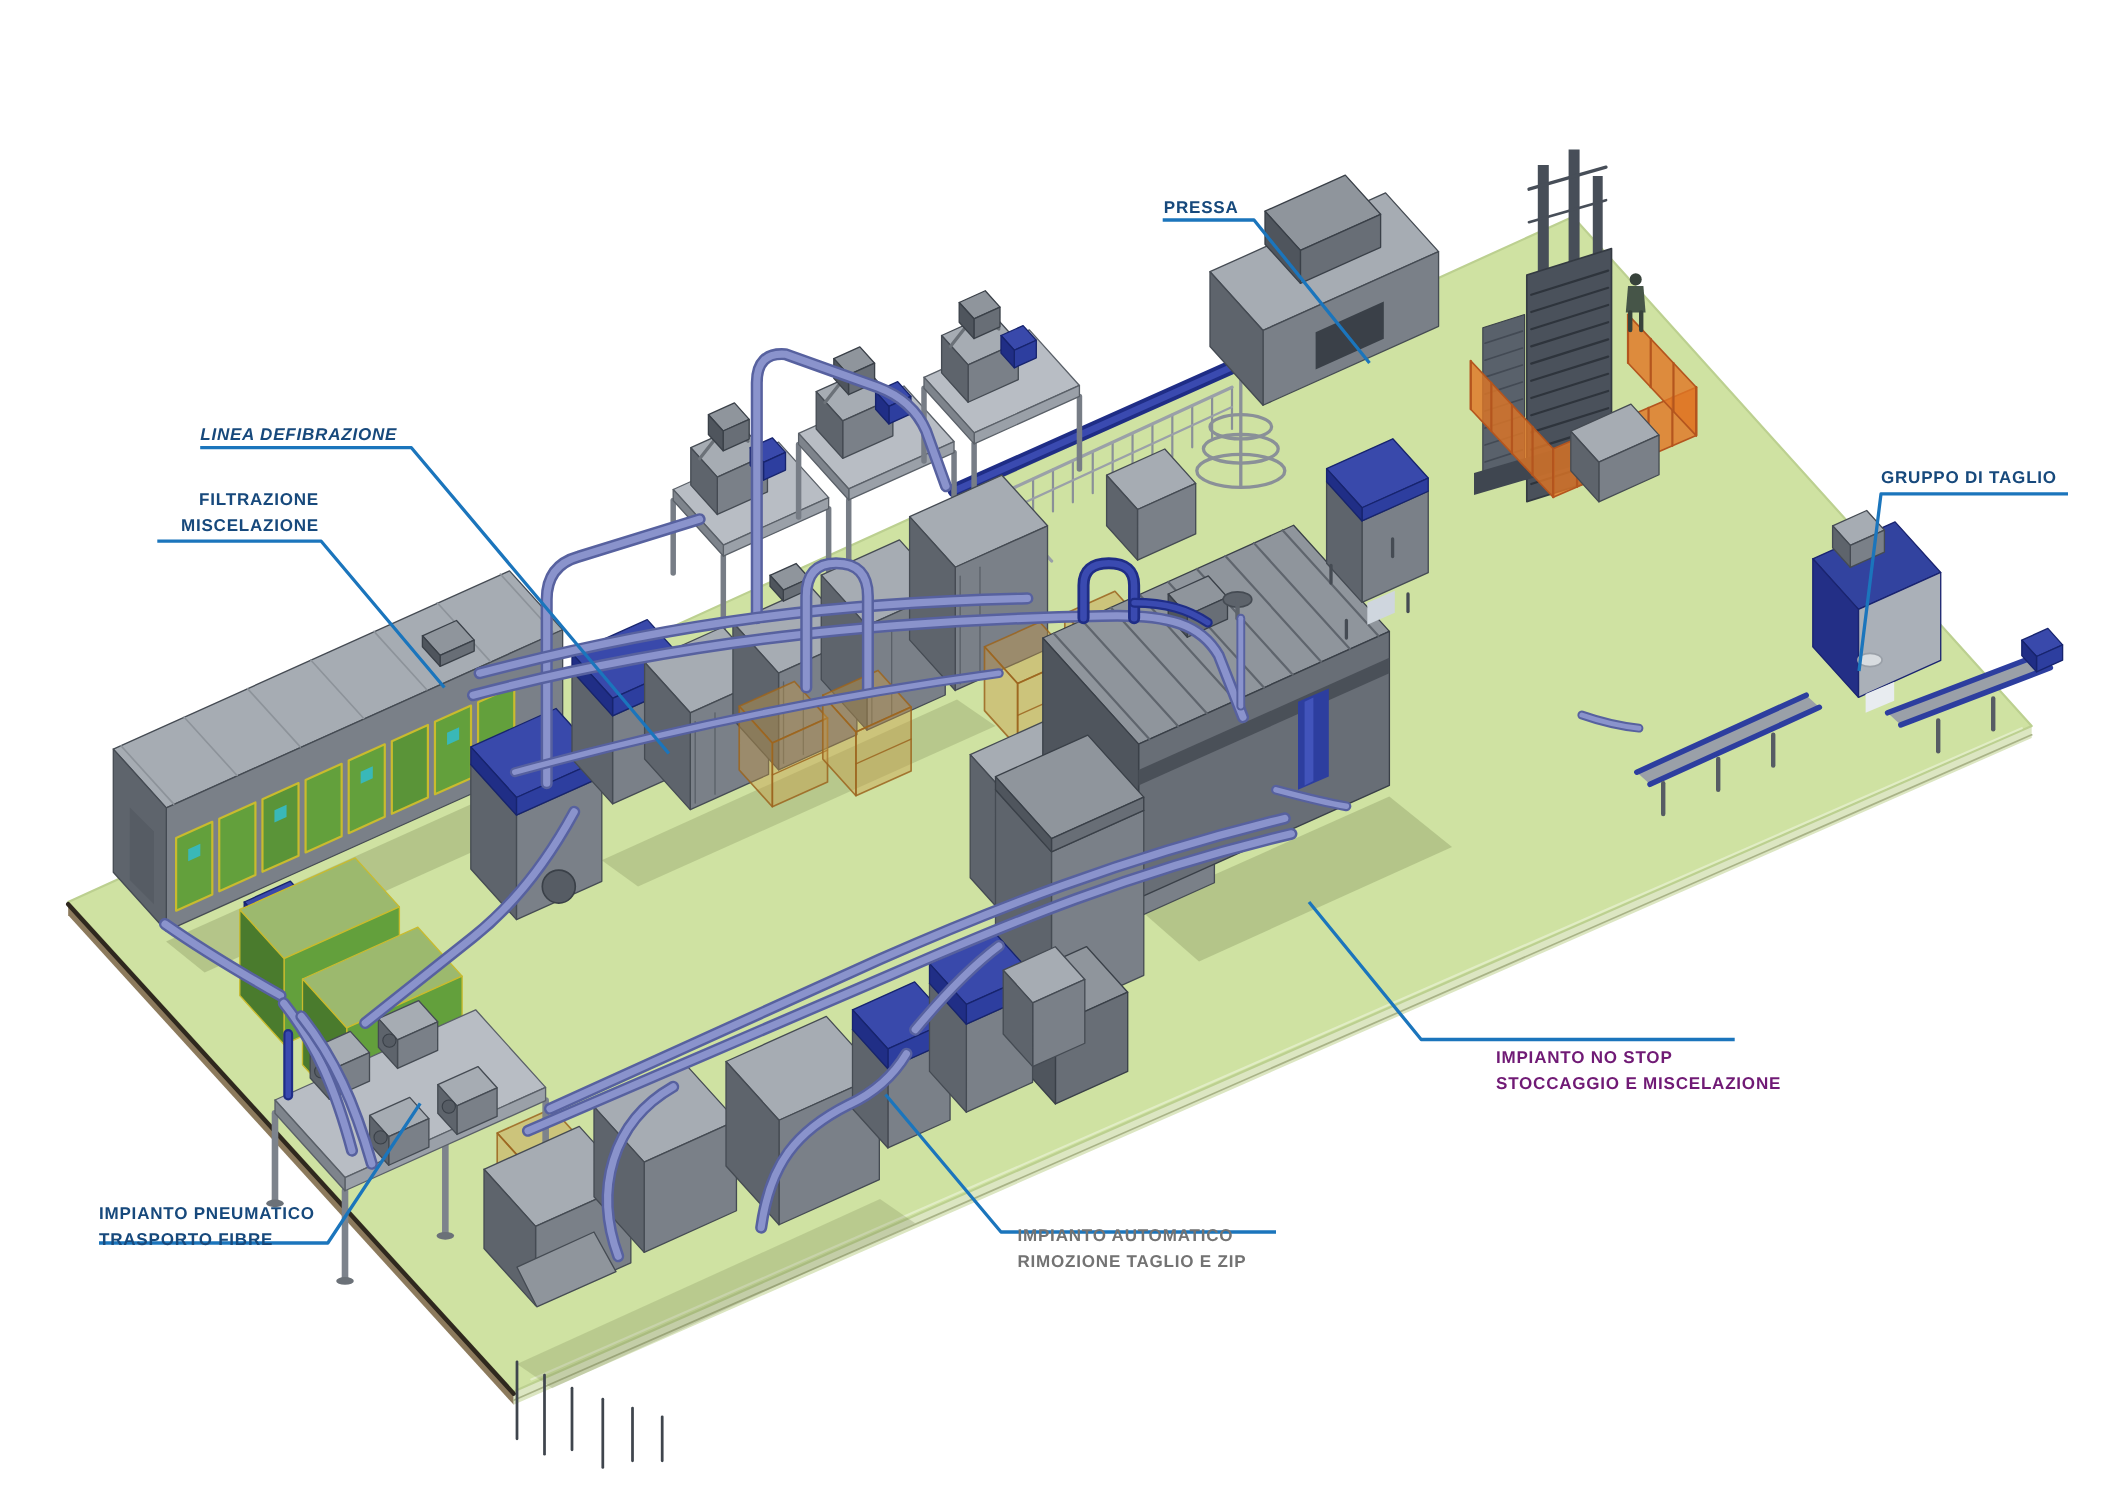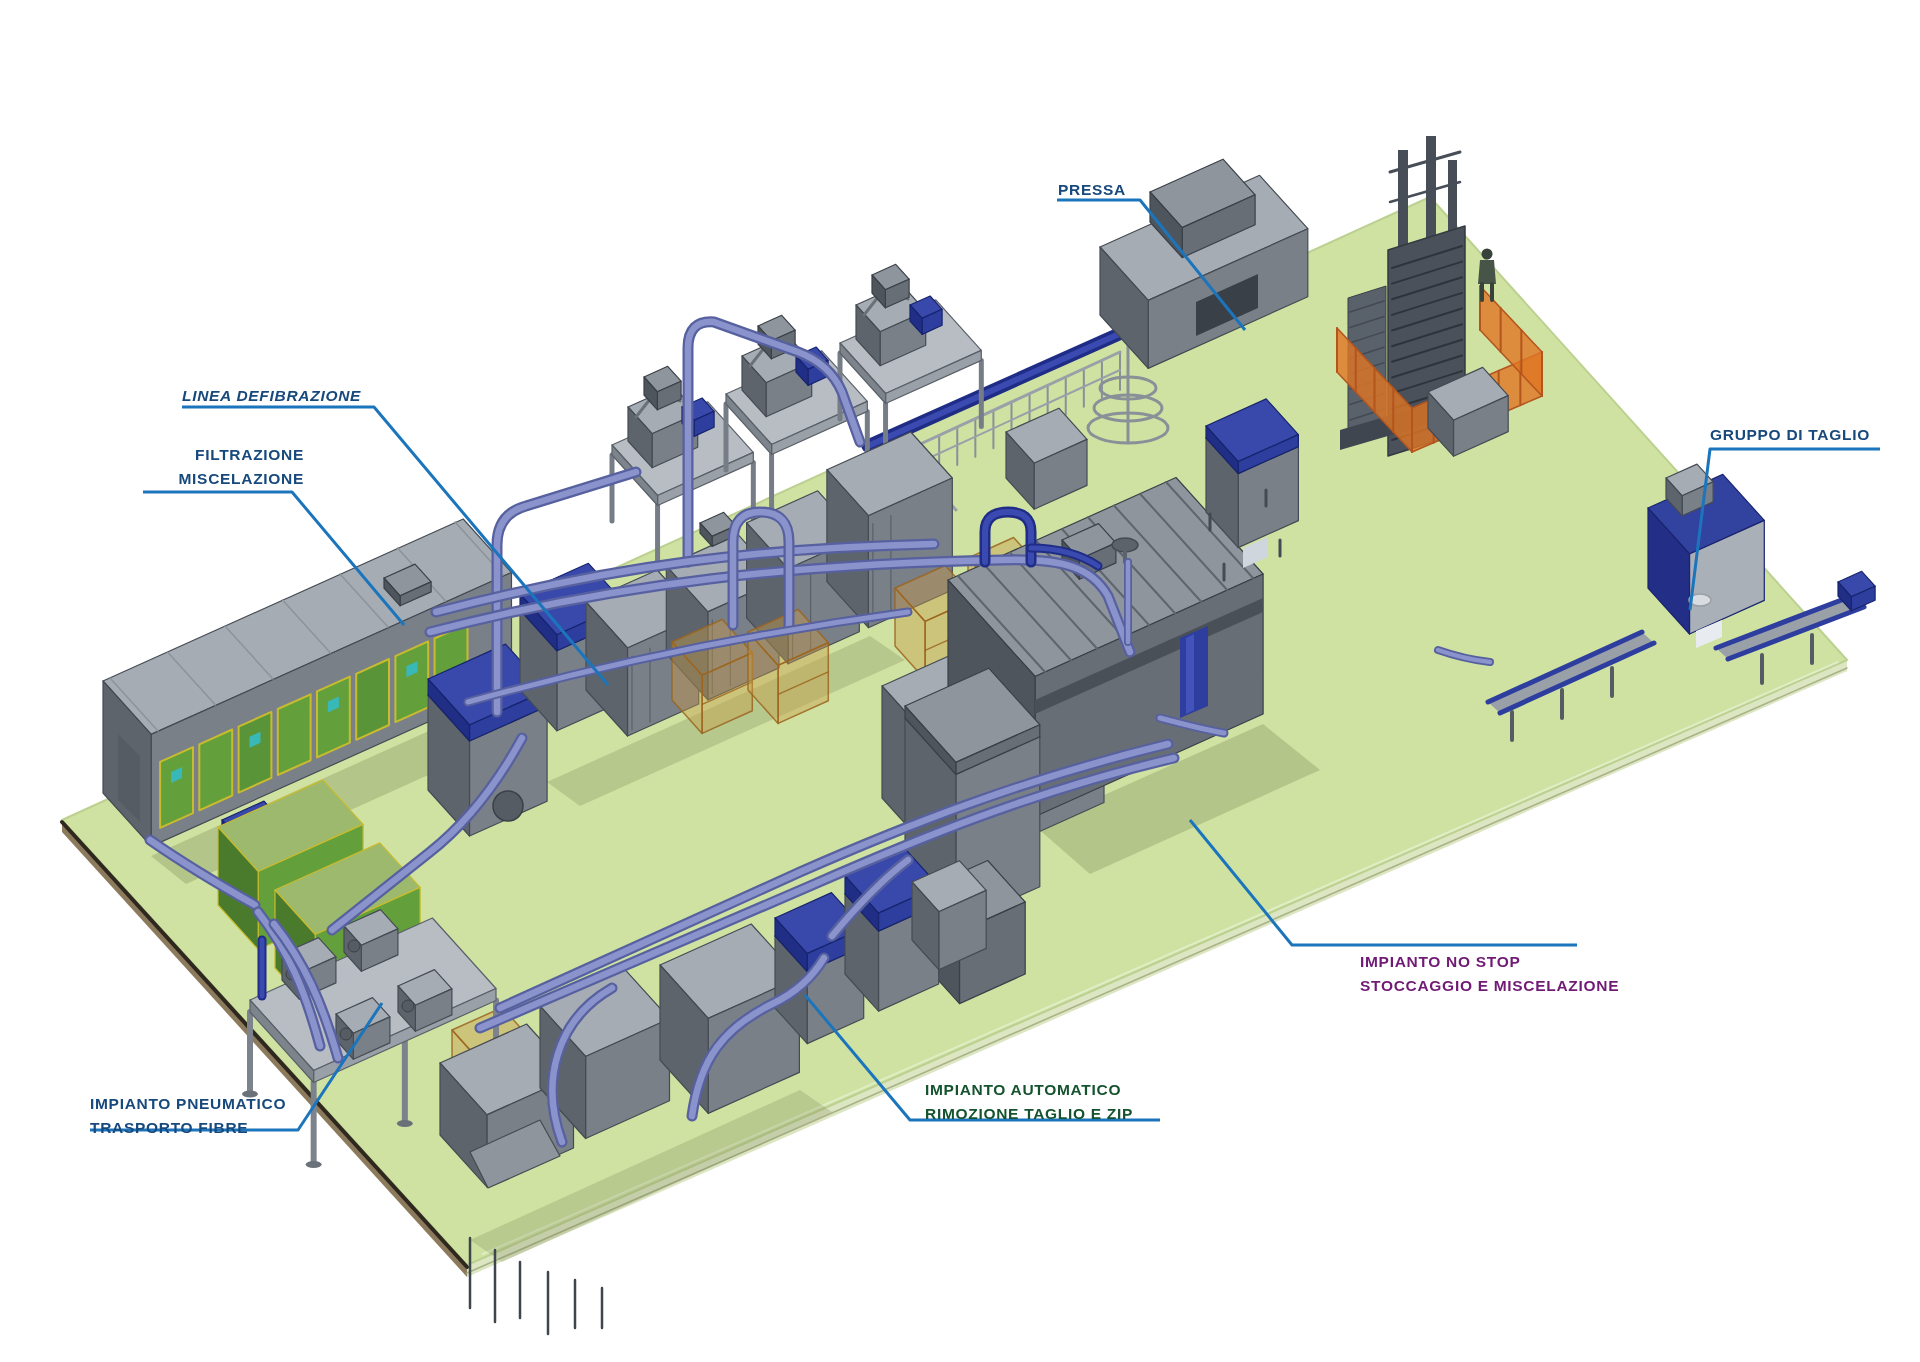--- a/index.html
+++ b/index.html
@@ -468,32 +468,32 @@
         <path d="M90,1130 L298,1130 L382,1003" fill="none" stroke="#1b75bc" stroke-width="3" stroke-linejoin="round"></path>
       </g>
     </svg>
 
   <div class="lbl" style="left: 1058px; top: 178px; color: rgb(23, 73, 124);">
     <span>PRESSA</span>
   </div>
   <div class="lbl" style="left: 182px; top: 384px; color: rgb(23, 73, 124); font-style: italic;">
     <span>LINEA DEFIBRAZIONE</span>
   </div>
-  <div class="lbl right" style="left: 142px; top: 443px; width: 162px; color: rgb(23, 73, 124);">
+  <div class="lbl right" style="left: 128px; top: 443px; width: 162px; color: rgb(23, 73, 124);">
     <span>FILTRAZIONE</span>
     <span>MISCELAZIONE</span>
   </div>
   <div class="lbl" style="left: 1710px; top: 423px; color: rgb(23, 73, 124);">
     <span>GRUPPO DI TAGLIO</span>
   </div>
   <div class="lbl" style="left: 1360px; top: 950px; color: #701a75;">
     <span>IMPIANTO NO STOP</span>
     <span>STOCCAGGIO E MISCELAZIONE</span>
   </div>
-  <div class="lbl" style="left: 925px; top: 1078px; color: #14532d;">
+  <div class="lbl" style="left: 925px; top: 1112px; color: #737373;">
     <span>IMPIANTO AUTOMATICO</span>
     <span>RIMOZIONE TAGLIO E ZIP</span>
   </div>
   <div class="lbl" style="left: 90px; top: 1092px; color: rgb(23, 73, 124);">
     <span>IMPIANTO PNEUMATICO</span>
     <span>TRASPORTO FIBRE</span>
   </div>
 </div>
 
 </body></html>

